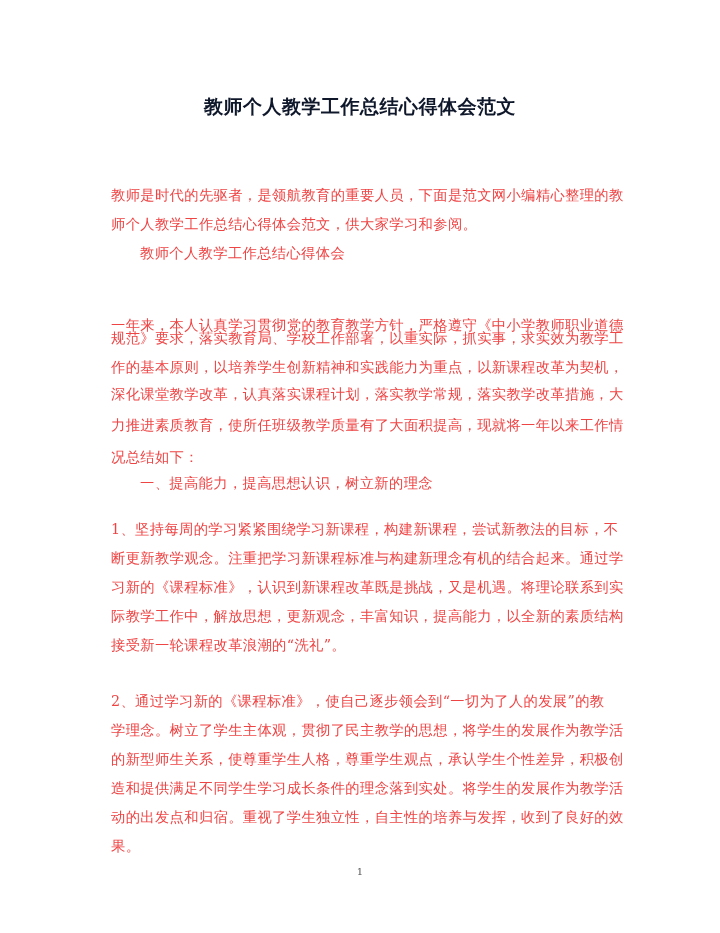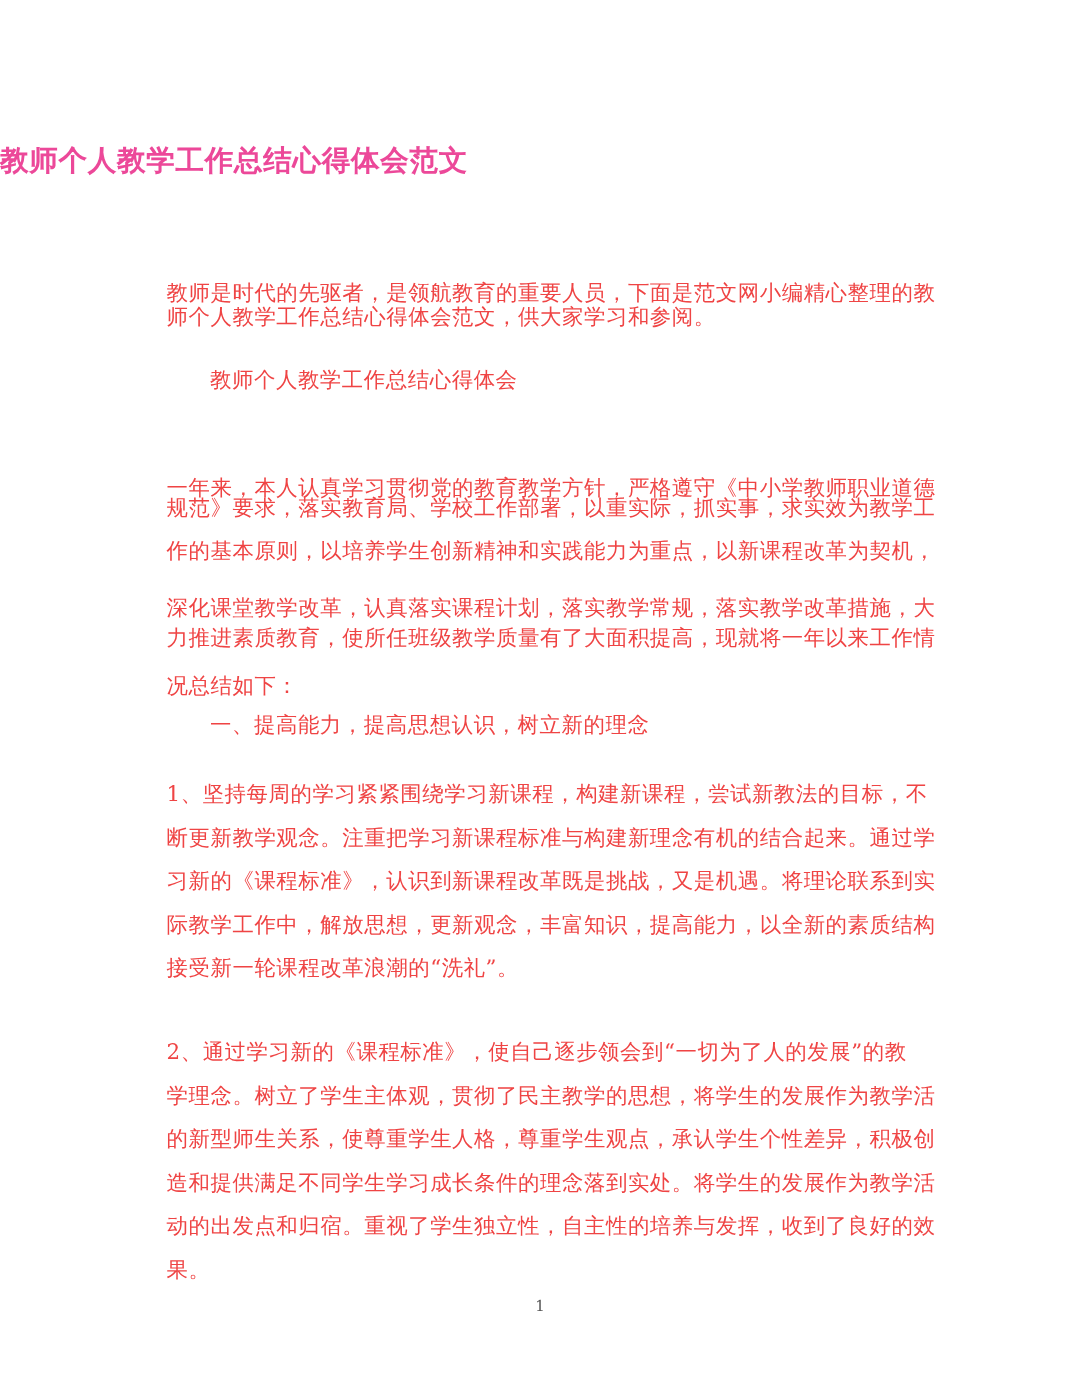--- a/index.html
+++ b/index.html
@@ -1,40 +1,40 @@
 <!DOCTYPE html>
 <html><head>
 <meta charset="utf-8">
 <style>
   html, body { margin: 0; padding: 0; background: #ffffff; }
   body { width: 720px; height: 933px; position: relative; overflow: hidden;
          font-family: "DejaVu Serif", "Liberation Serif", serif; color: #222; }
-  .title { position: absolute; top: 94px; left: 0; width: 720px; 
+  .title { position: absolute; top: 94px; left: 0; width: 720px; text-align: center;
            font-family: "DejaVu Sans", "Liberation Sans", sans-serif;
-           font-size: 19px; font-weight: bold; color: #ec4899; letter-spacing: 0.5px; }
+           font-size: 19px; font-weight: bold; color: #0f172a; letter-spacing: 0.5px; }
   .line { position: absolute; left: 111px; width: 500px; font-size: 14.3px;
           white-space: nowrap; color: #ef4444; letter-spacing: 0.35px; }
   .indent { left: 140px; font-family: Liberation Mono, monospace; }
   .page-num { position: absolute; top: 866px; left: 0; width: 720px; text-align: center;
               font-size: 10px; color: #555; }
 </style>
 </head>
 <body>
 
 <div>
   <div class="title">教师个人教学工作总结心得体会范文</div>
 
   <div class="line" style="top:186px">教师是时代的先驱者，是领航教育的重要人员，下面是范文网小编精心整理的教</div>
-  <div class="line" style="top:202px">师个人教学工作总结心得体会范文，供大家学习和参阅。</div>
+  <div class="line" style="top:215px">师个人教学工作总结心得体会范文，供大家学习和参阅。</div>
   <div class="line indent" style="top:244px">教师个人教学工作总结心得体会</div>
 
   <div class="line" style="top:316px">一年来，本人认真学习贯彻党的教育教学方针，严格遵守《中小学教师职业道德</div>
   <div class="line" style="top:329px">规范》要求，落实教育局、学校工作部署，以重实际，抓实事，求实效为教学工</div>
   <div class="line" style="top:358px">作的基本原则，以培养学生创新精神和实践能力为重点，以新课程改革为契机，</div>
-  <div class="line" style="top:396px">深化课堂教学改革，认真落实课程计划，落实教学常规，落实教学改革措施，大</div>
+  <div class="line" style="top:385px">深化课堂教学改革，认真落实课程计划，落实教学常规，落实教学改革措施，大</div>
   <div class="line" style="top:416px">力推进素质教育，使所任班级教学质量有了大面积提高，现就将一年以来工作情</div>
   <div class="line" style="top:448px">况总结如下：</div>
   <div class="line indent" style="top:474px">一、提高能力，提高思想认识，树立新的理念</div>
 
   <div class="line" style="top:520px">1、坚持每周的学习紧紧围绕学习新课程，构建新课程，尝试新教法的目标，不</div>
   <div class="line" style="top:549px">断更新教学观念。注重把学习新课程标准与构建新理念有机的结合起来。通过学</div>
   <div class="line" style="top:578px">习新的《课程标准》，认识到新课程改革既是挑战，又是机遇。将理论联系到实</div>
   <div class="line" style="top:607px">际教学工作中，解放思想，更新观念，丰富知识，提高能力，以全新的素质结构</div>
   <div class="line" style="top:636px">接受新一轮课程改革浪潮的“洗礼”。</div>
 

